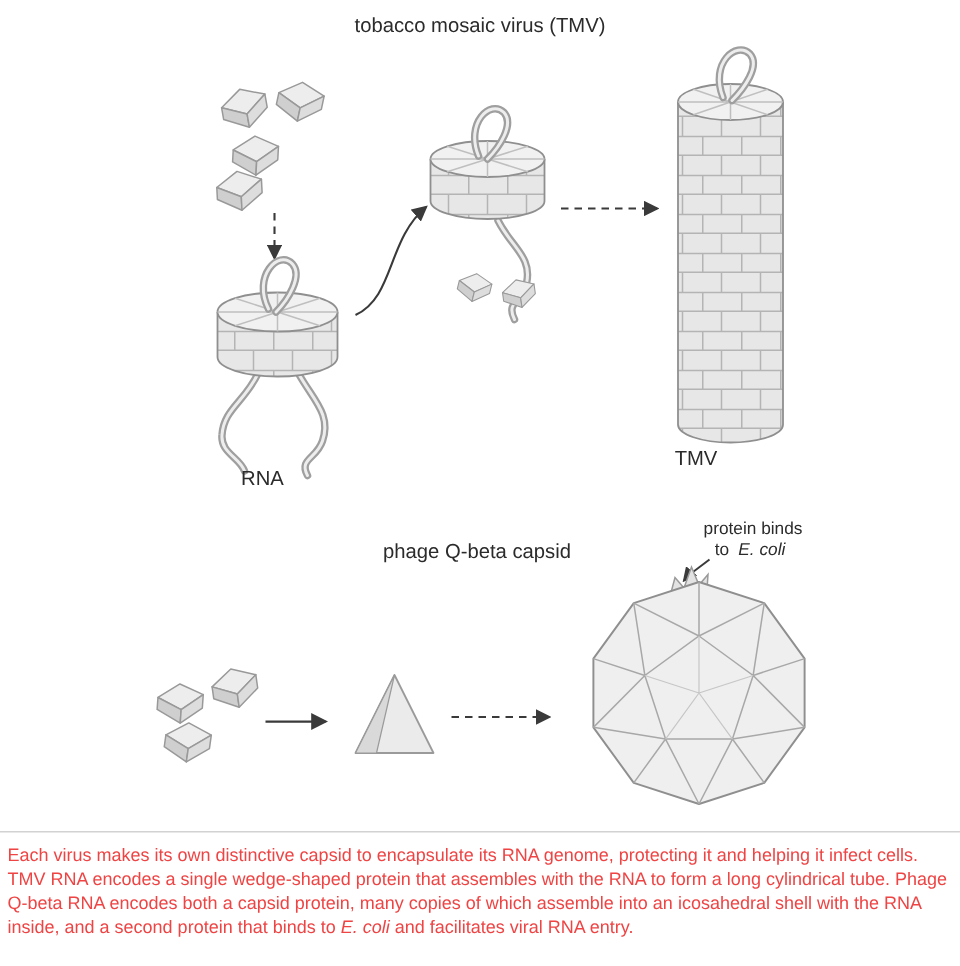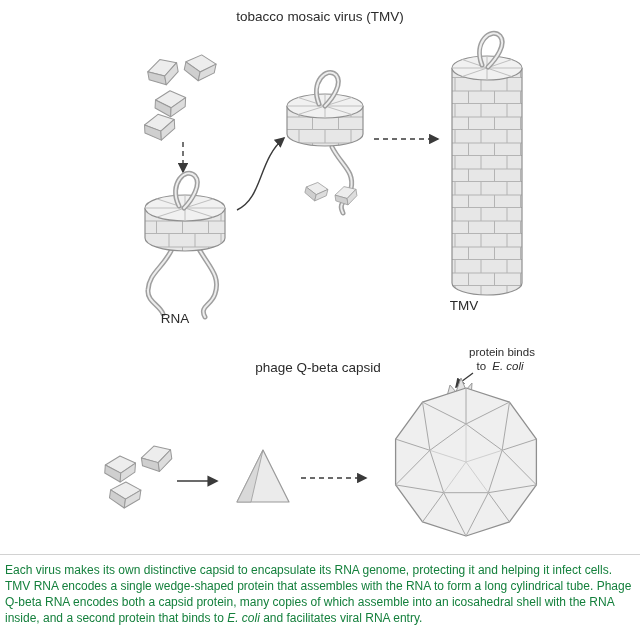--- a/index.html
+++ b/index.html
@@ -7,21 +7,21 @@
     width: 640px; height: 644px;
     background: #ffffff;
     font-family: "Liberation Sans", sans-serif;
     overflow: hidden;
   }
   .figure { display: block; }
   svg text { font-family: "Liberation Sans", sans-serif; fill: #2b2b2b; }
   .divider { height: 1px; background: #d2d2d2; margin: 6px 0 0 0; }
   .caption {
     margin: 0; padding: 7px 5px 0 5px;
-    font-size: 12px; line-height: 1.34; color: #15803d;
+    font-size: 12px; line-height: 1.34; color: #ef4444;
   }
   .caption em { font-style: italic; }
 </style>
 </head>
 <body>
 
 <svg class="figure" width="640" height="548" viewBox="0 0 640 548">
   <defs>
     <marker id="arrow" viewBox="0 0 10 10" refX="8.5" refY="5" markerWidth="7.5" markerHeight="7.5" orient="auto-start-reverse">
       <path d="M0,0 L10,5 L0,10 Z" fill="#3a3a3a"></path>

